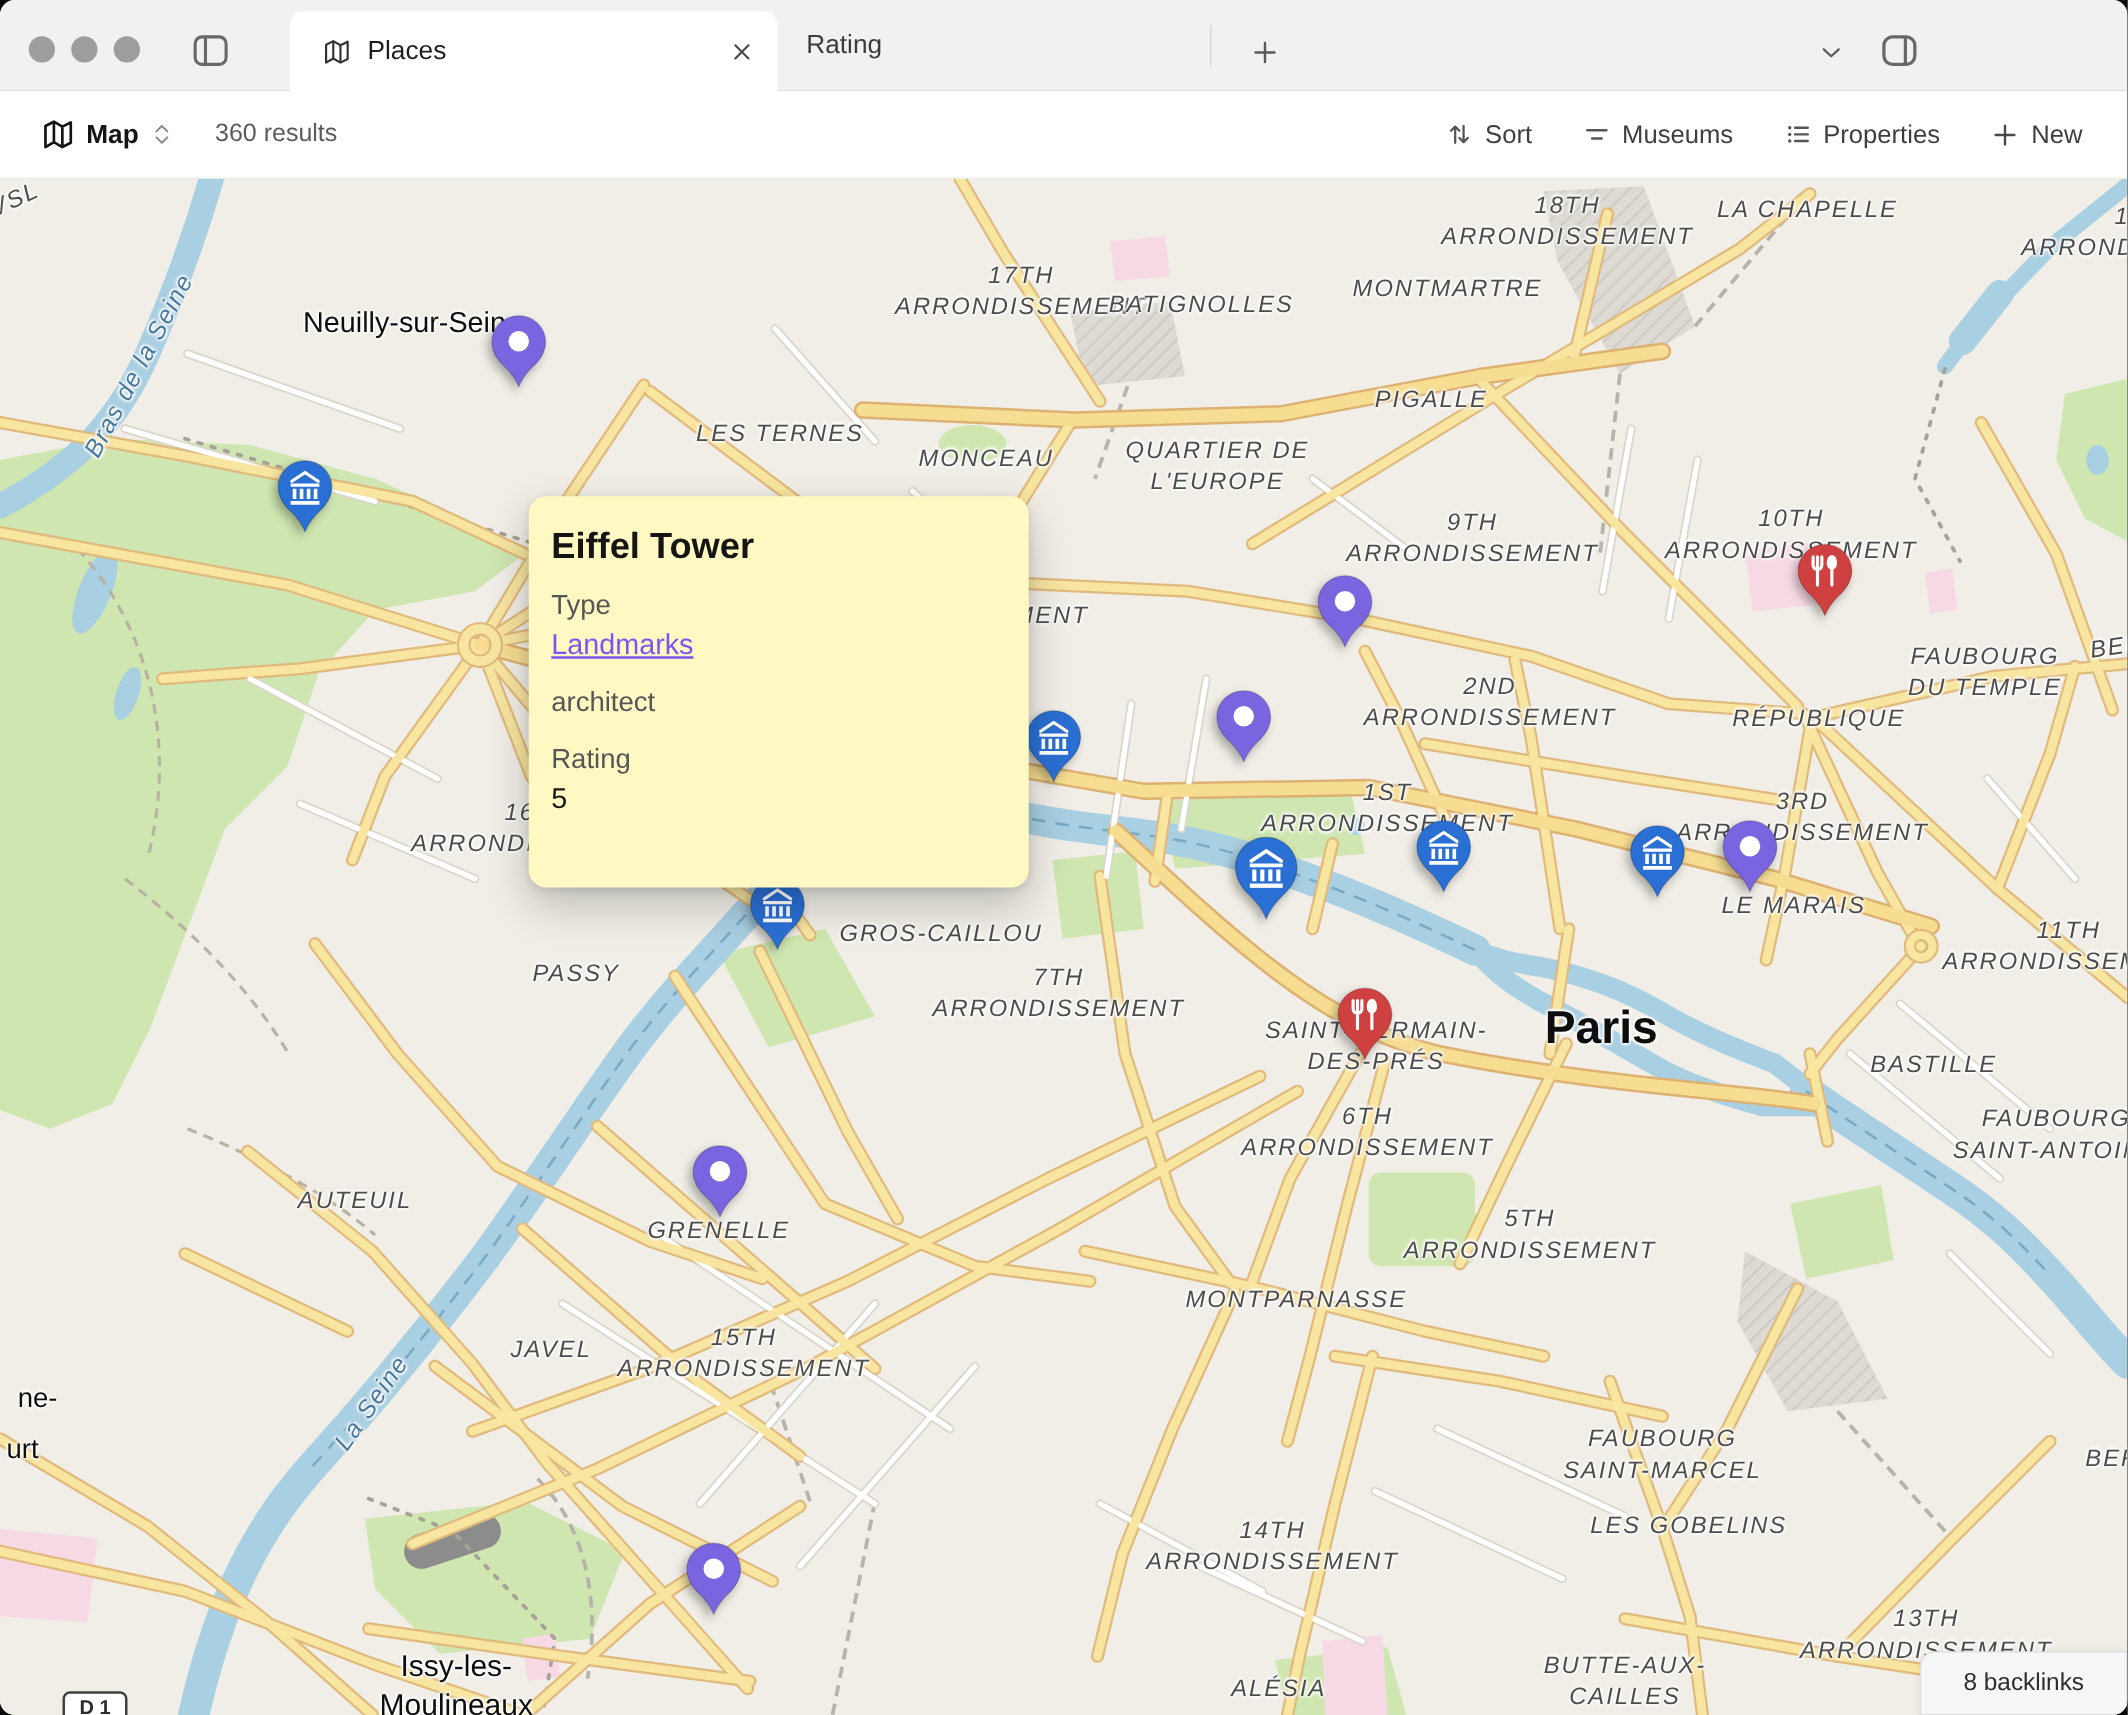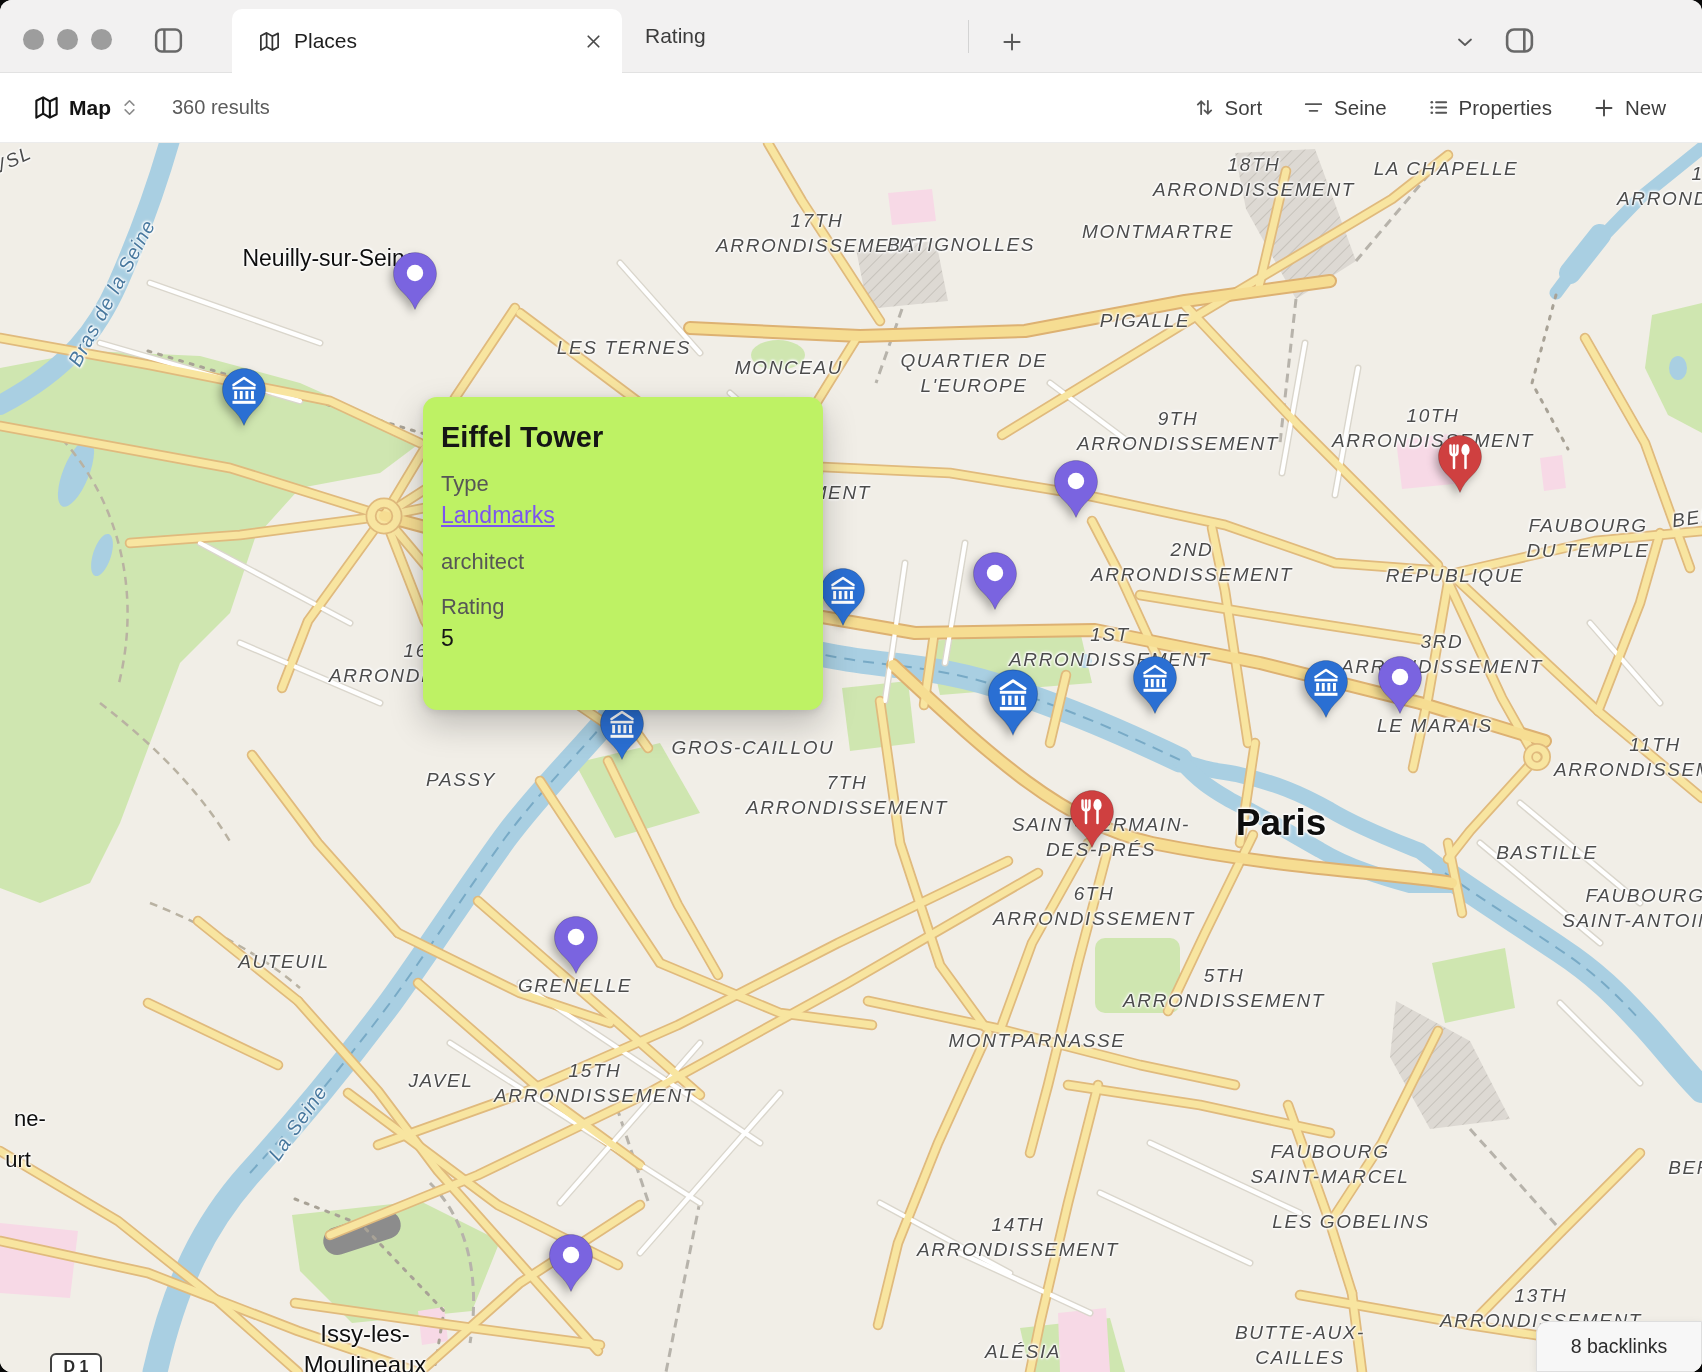--- a/index.html
+++ b/index.html
@@ -33,21 +33,21 @@
   .layer{position:absolute;left:0;top:0;width:100%;height:100%;}
   .lbl{position:absolute;white-space:nowrap;text-align:center;
        text-shadow:0 0 3px #fff,0 0 3px #fff,0 0 4px #fff,0 1px 2px #fff,0 -1px 2px #fff;}
   .lbl.district{font-style:italic;font-size:19px;letter-spacing:1.6px;color:#4c4c4c;line-height:25px;}
   .lbl.city{font-size:22px;color:#0e0e0e;line-height:31px;}
   .lbl.water{font-style:italic;font-size:20px;color:#49799f;letter-spacing:1px;}
   .pin{position:absolute;z-index:30;}
   .pin svg{display:block;filter:drop-shadow(-3px 4px 4px rgba(0,0,0,0.30));}
 
   
-  .card{position:absolute;left:423px;top:254px;width:400px;height:313px;background:#bef264;border-radius:14px;
+  .card{position:absolute;left:423px;top:254px;width:400px;height:313px;background:#fef9c3;border-radius:14px;
         box-shadow:0 14px 34px rgba(0,0,0,0.22),0 2px 8px rgba(0,0,0,0.10);z-index:50;
         padding:22px 24px 0 18px;box-sizing:border-box;}
   .card .title{font-size:29px;font-weight:700;color:#151515;margin:2px 0 6px 0;}
   .fgroup{margin-top:15px;}
   .flabel{font-size:22px;color:#565656;line-height:30px;}
   .fvalue{font-size:23px;color:#161616;line-height:33px;}
   .fvalue.link{color:#7b55f0;text-decoration:underline;cursor:pointer;}
 
   
   .attribution{position:absolute;left:990px;right:0;bottom:0;height:32px;background:rgba(255,255,255,0.72);
@@ -135,21 +135,21 @@
         <svg width="23" height="23" viewBox="0 0 24 24">
           <path d="M8.5 19 V5.5 M8.5 5.5 L5 9 M8.5 5.5 L12 9" fill="none" stroke="#555" stroke-width="1.9" stroke-linecap="round" stroke-linejoin="round"></path>
           <path d="M15.5 5 V18.5 M15.5 18.5 L12 15 M15.5 18.5 L19 15" fill="none" stroke="#555" stroke-width="1.9" stroke-linecap="round" stroke-linejoin="round"></path>
         </svg>
         <span>Sort</span>
       </div>
       <div class="tb-item">
         <svg width="23" height="23" viewBox="0 0 24 24">
           <path d="M4 8.5 H20 M8 15.5 H16" fill="none" stroke="#555" stroke-width="2" stroke-linecap="round"></path>
         </svg>
-        <span>Seine</span>
+        <span>Museums</span>
       </div>
       <div class="tb-item">
         <svg width="23" height="23" viewBox="0 0 24 24">
           <circle cx="5" cy="6.5" r="1.4" fill="#555"></circle>
             <path d="M9.5 6.5 H20" stroke="#555" stroke-width="2" stroke-linecap="round"></path>
           <circle cx="5" cy="12" r="1.4" fill="#555"></circle>
             <path d="M9.5 12 H20" stroke="#555" stroke-width="2" stroke-linecap="round"></path>
           <circle cx="5" cy="17.5" r="1.4" fill="#555"></circle>
             <path d="M9.5 17.5 H20" stroke="#555" stroke-width="2" stroke-linecap="round"></path>
         </svg>

